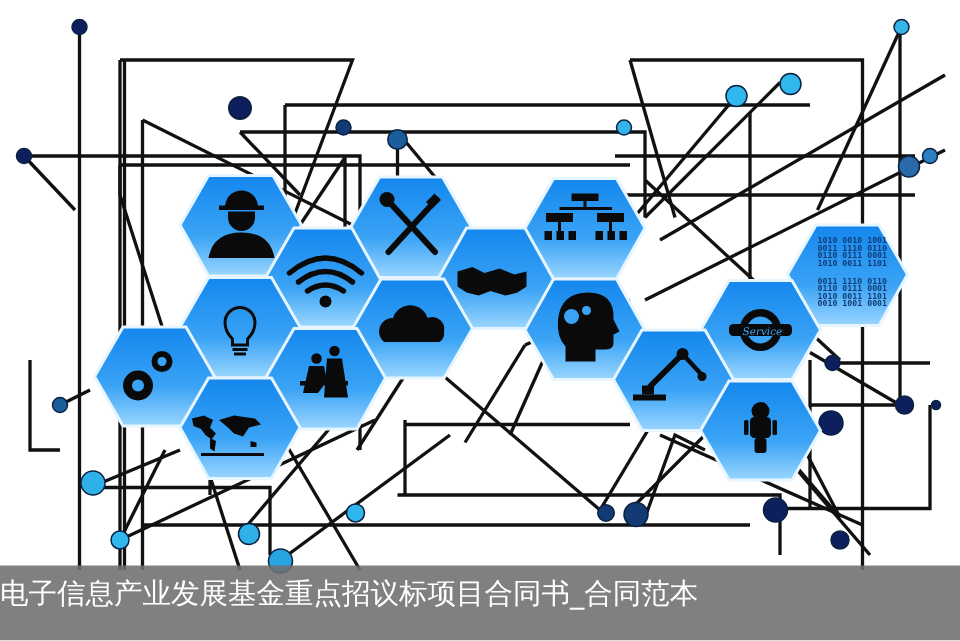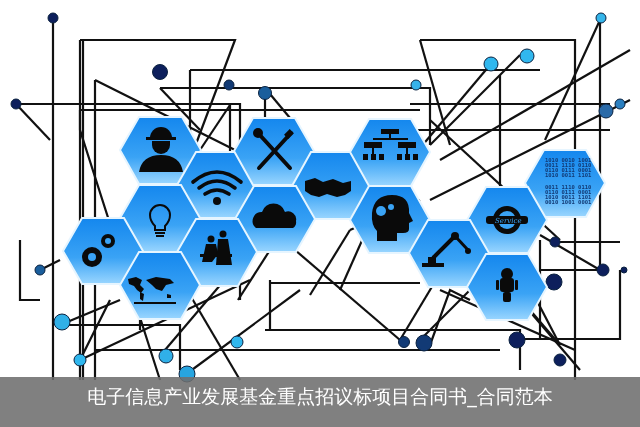--- a/index.html
+++ b/index.html
@@ -4,21 +4,21 @@
 <style>
   html, body { margin: 0; padding: 0; }
   body { width: 640px; height: 427px; overflow: hidden; background: #ffffff; position: relative; font-family: "DejaVu Sans", sans-serif; }
   .stage { position: absolute; left: 0; top: 0; width: 576px; height: 427px; }
   .stage svg { position: absolute; left: 0; top: 0; }
   .caption-bar {
     position: absolute; left: 0; top: 377px; width: 640px; height: 50px;
     background: rgba(110,110,110,0.88);
   }
   .caption-text {
-    position: absolute; left: 0; top: 384px; width: 640px; text-align: center;
+    position: absolute; left: 0; top: 384px; width: 640px; 
     color: #ffffff; font-size: 19px; line-height: 24px; letter-spacing: 0px;
     font-family: "DejaVu Sans", sans-serif;
   }
   .hex-label { font-family: "DejaVu Sans Mono", monospace; }
 </style>
 </head>
 <body>
 
 <div class="stage">
 <svg width="640" height="427" viewBox="0 0 640 427">

